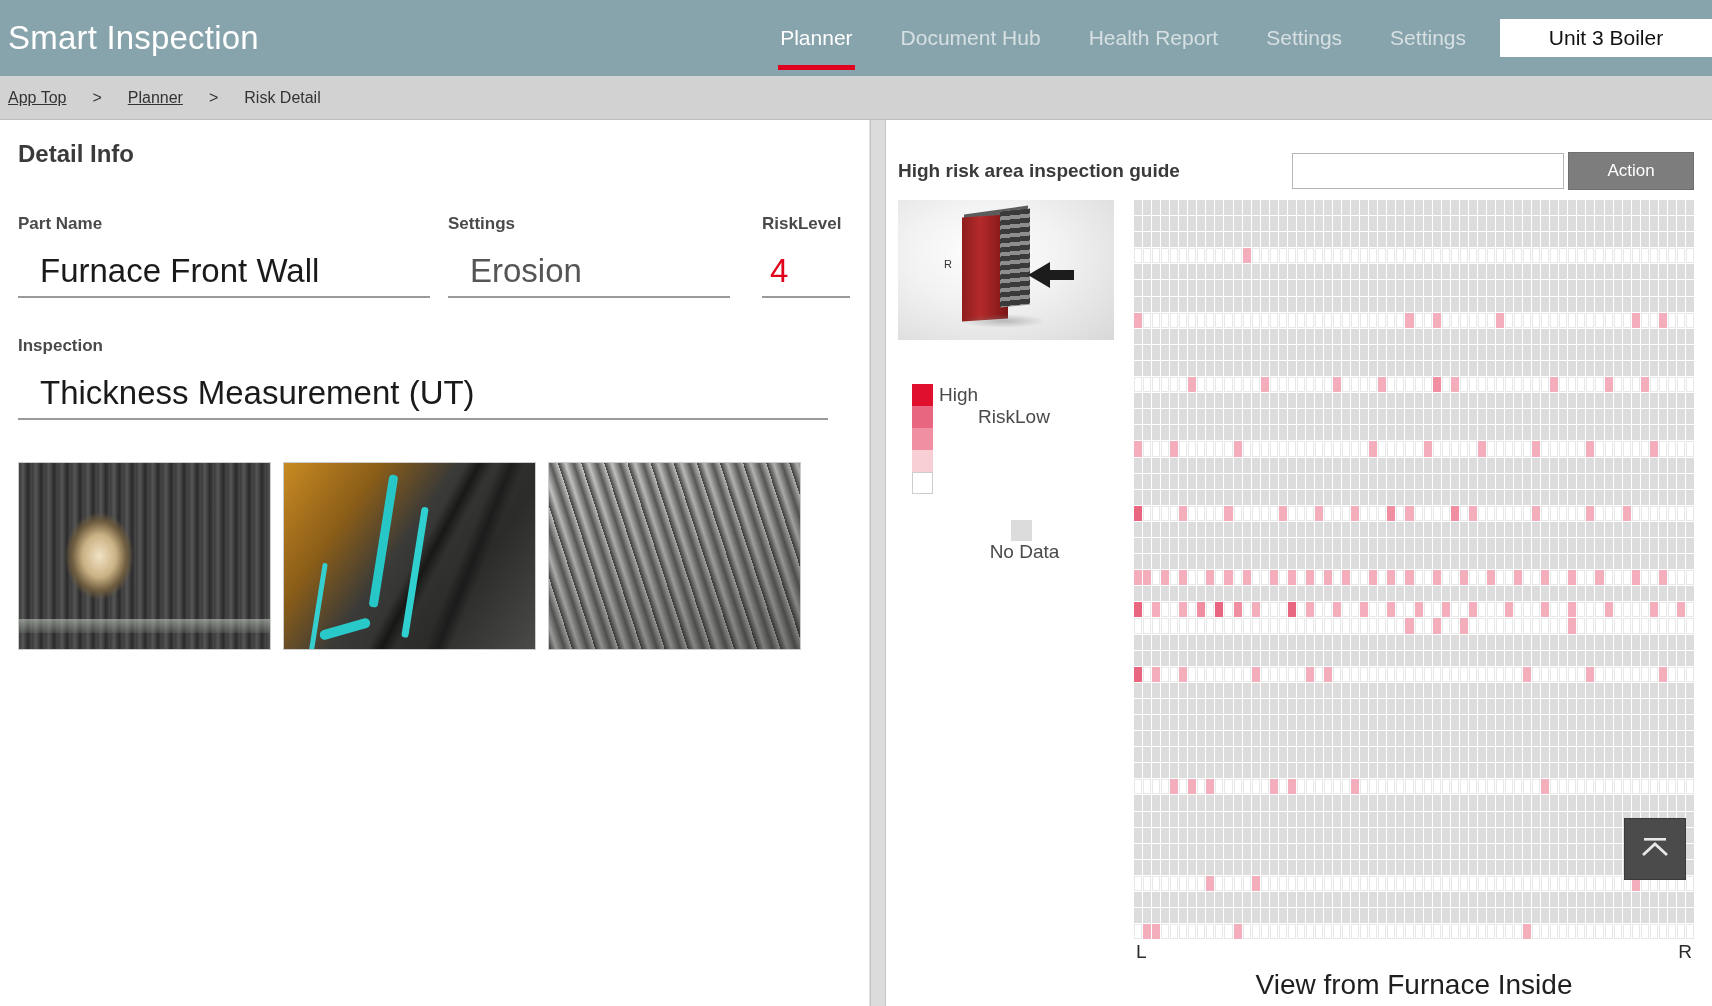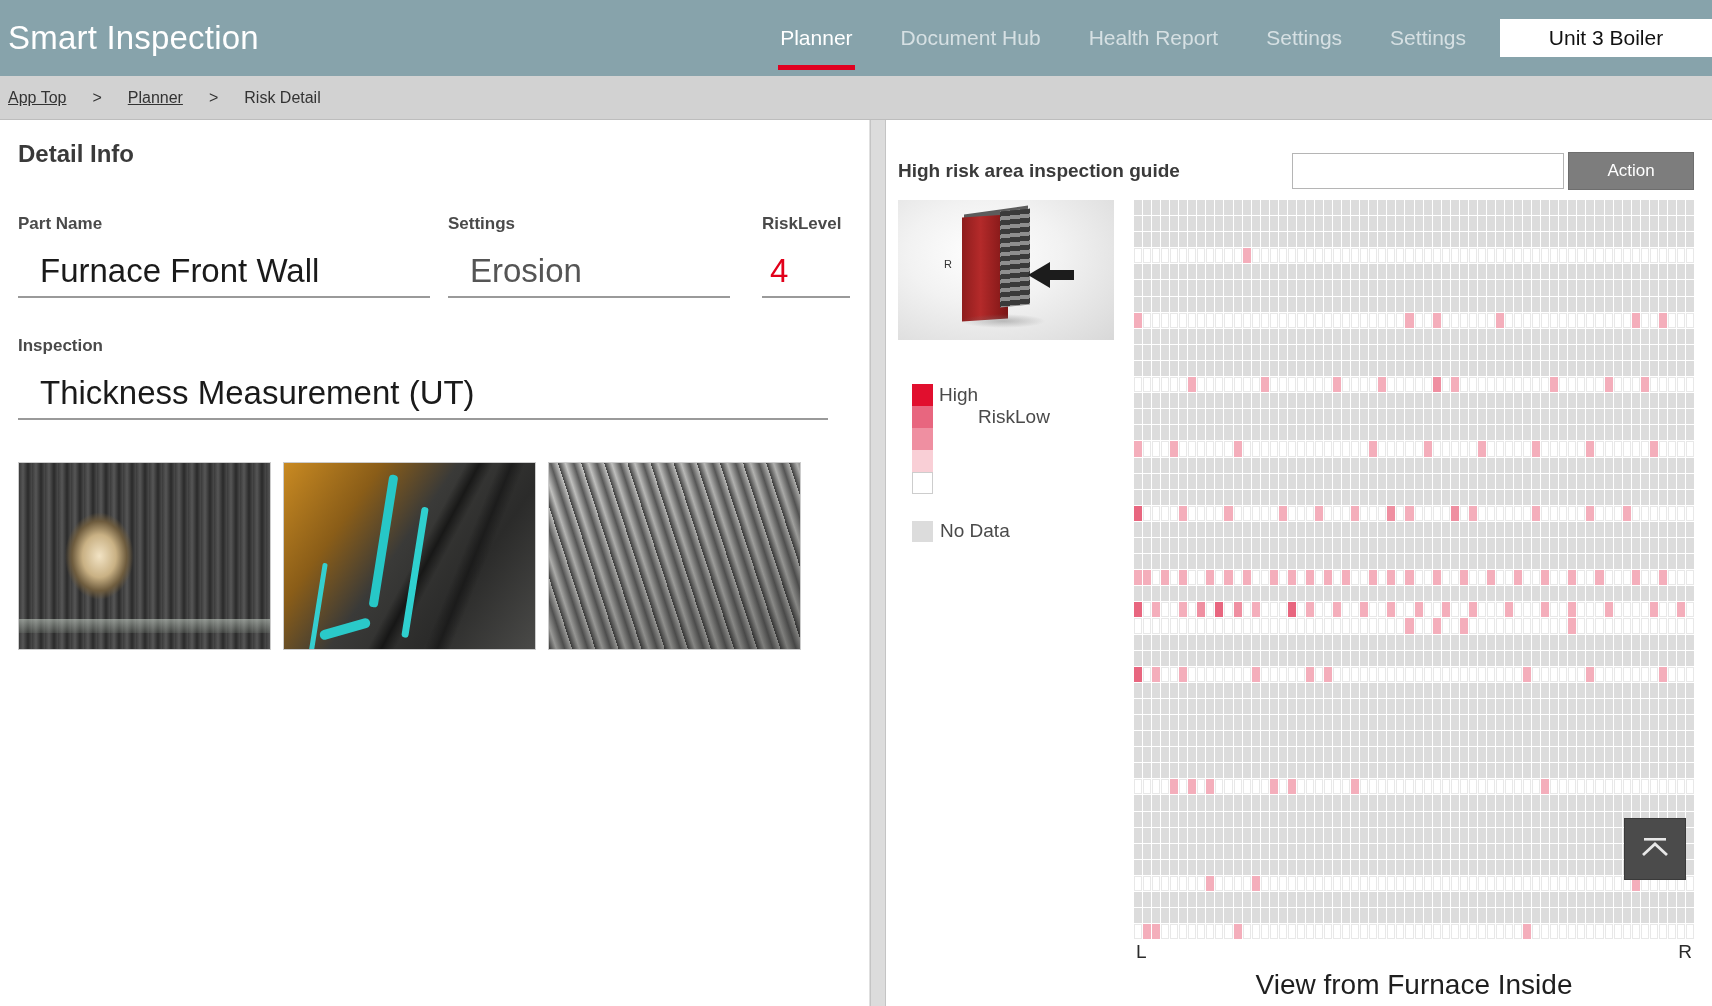--- a/index.html
+++ b/index.html
@@ -340,20 +340,21 @@
     height: 22px;
     line-height: 22px;
     font-size: 19px;
     color: #4a4a4a;
   }
   .scale-label.sp { margin-top: 22px; }
   .legend-nodata {
     display: flex;
     align-items: center;
     margin-top: 26px;
+    flex-direction: column;
   }
   .nodata-swatch {
     width: 21px; height: 21px;
     background: #dcdcdc;
   }
   .nodata-label {
     font-size: 19px;
     color: #4a4a4a;
     margin-left: 7px;
   }

